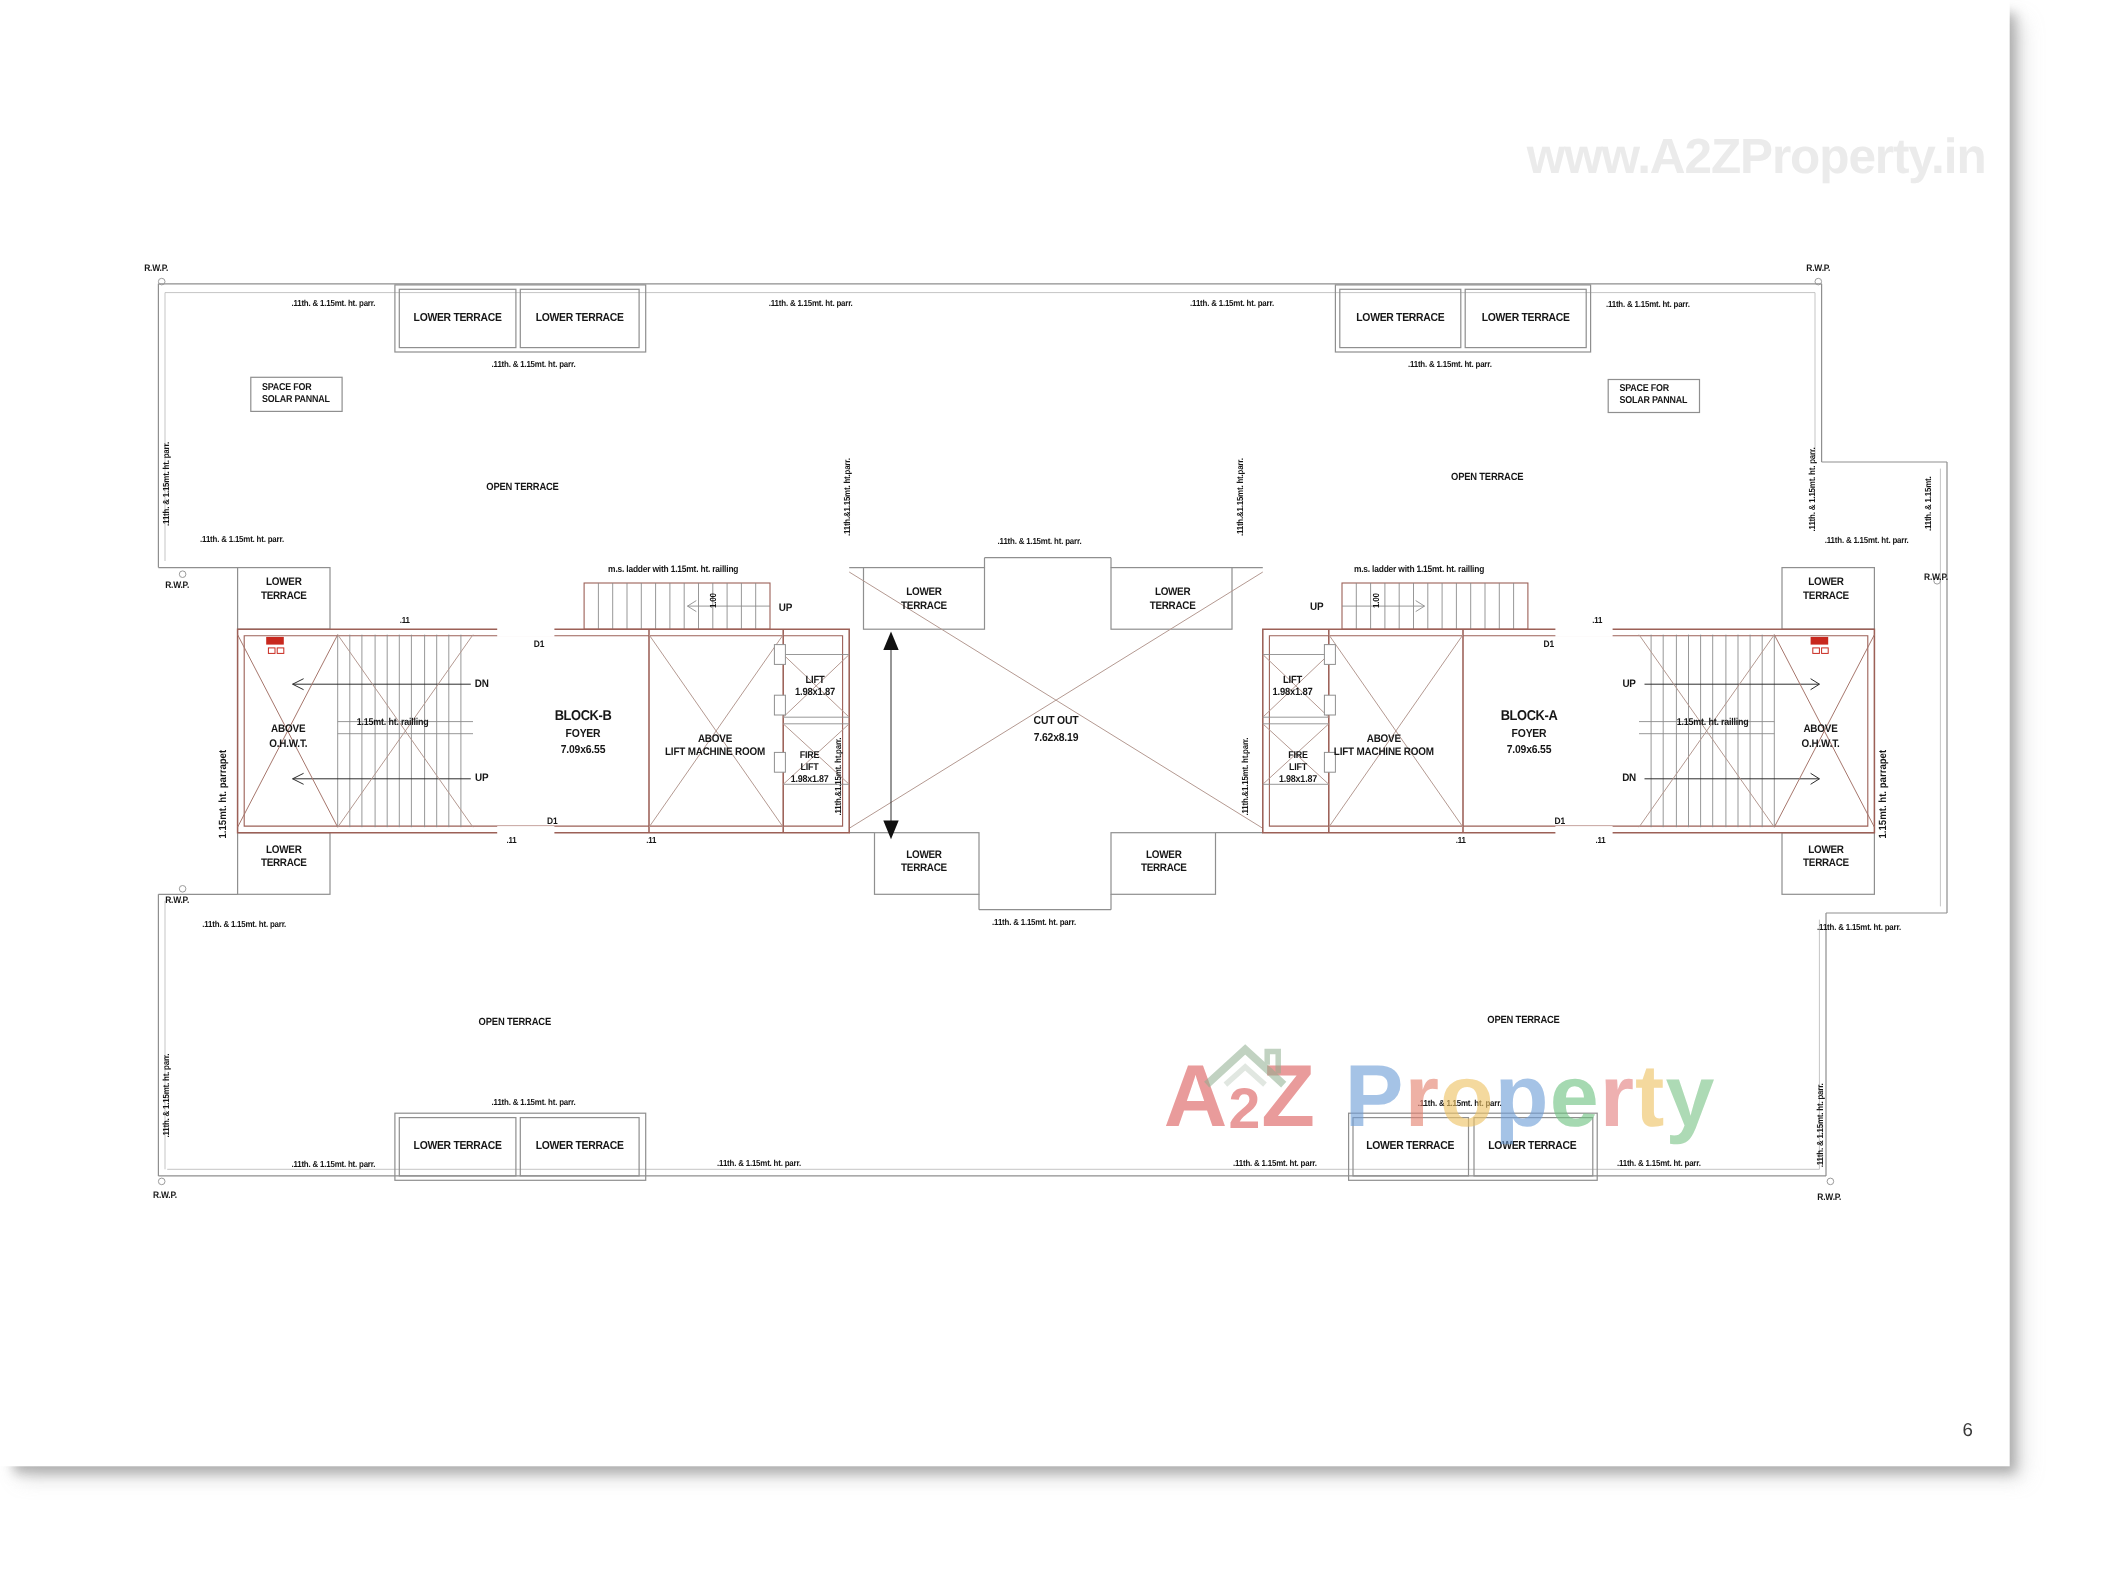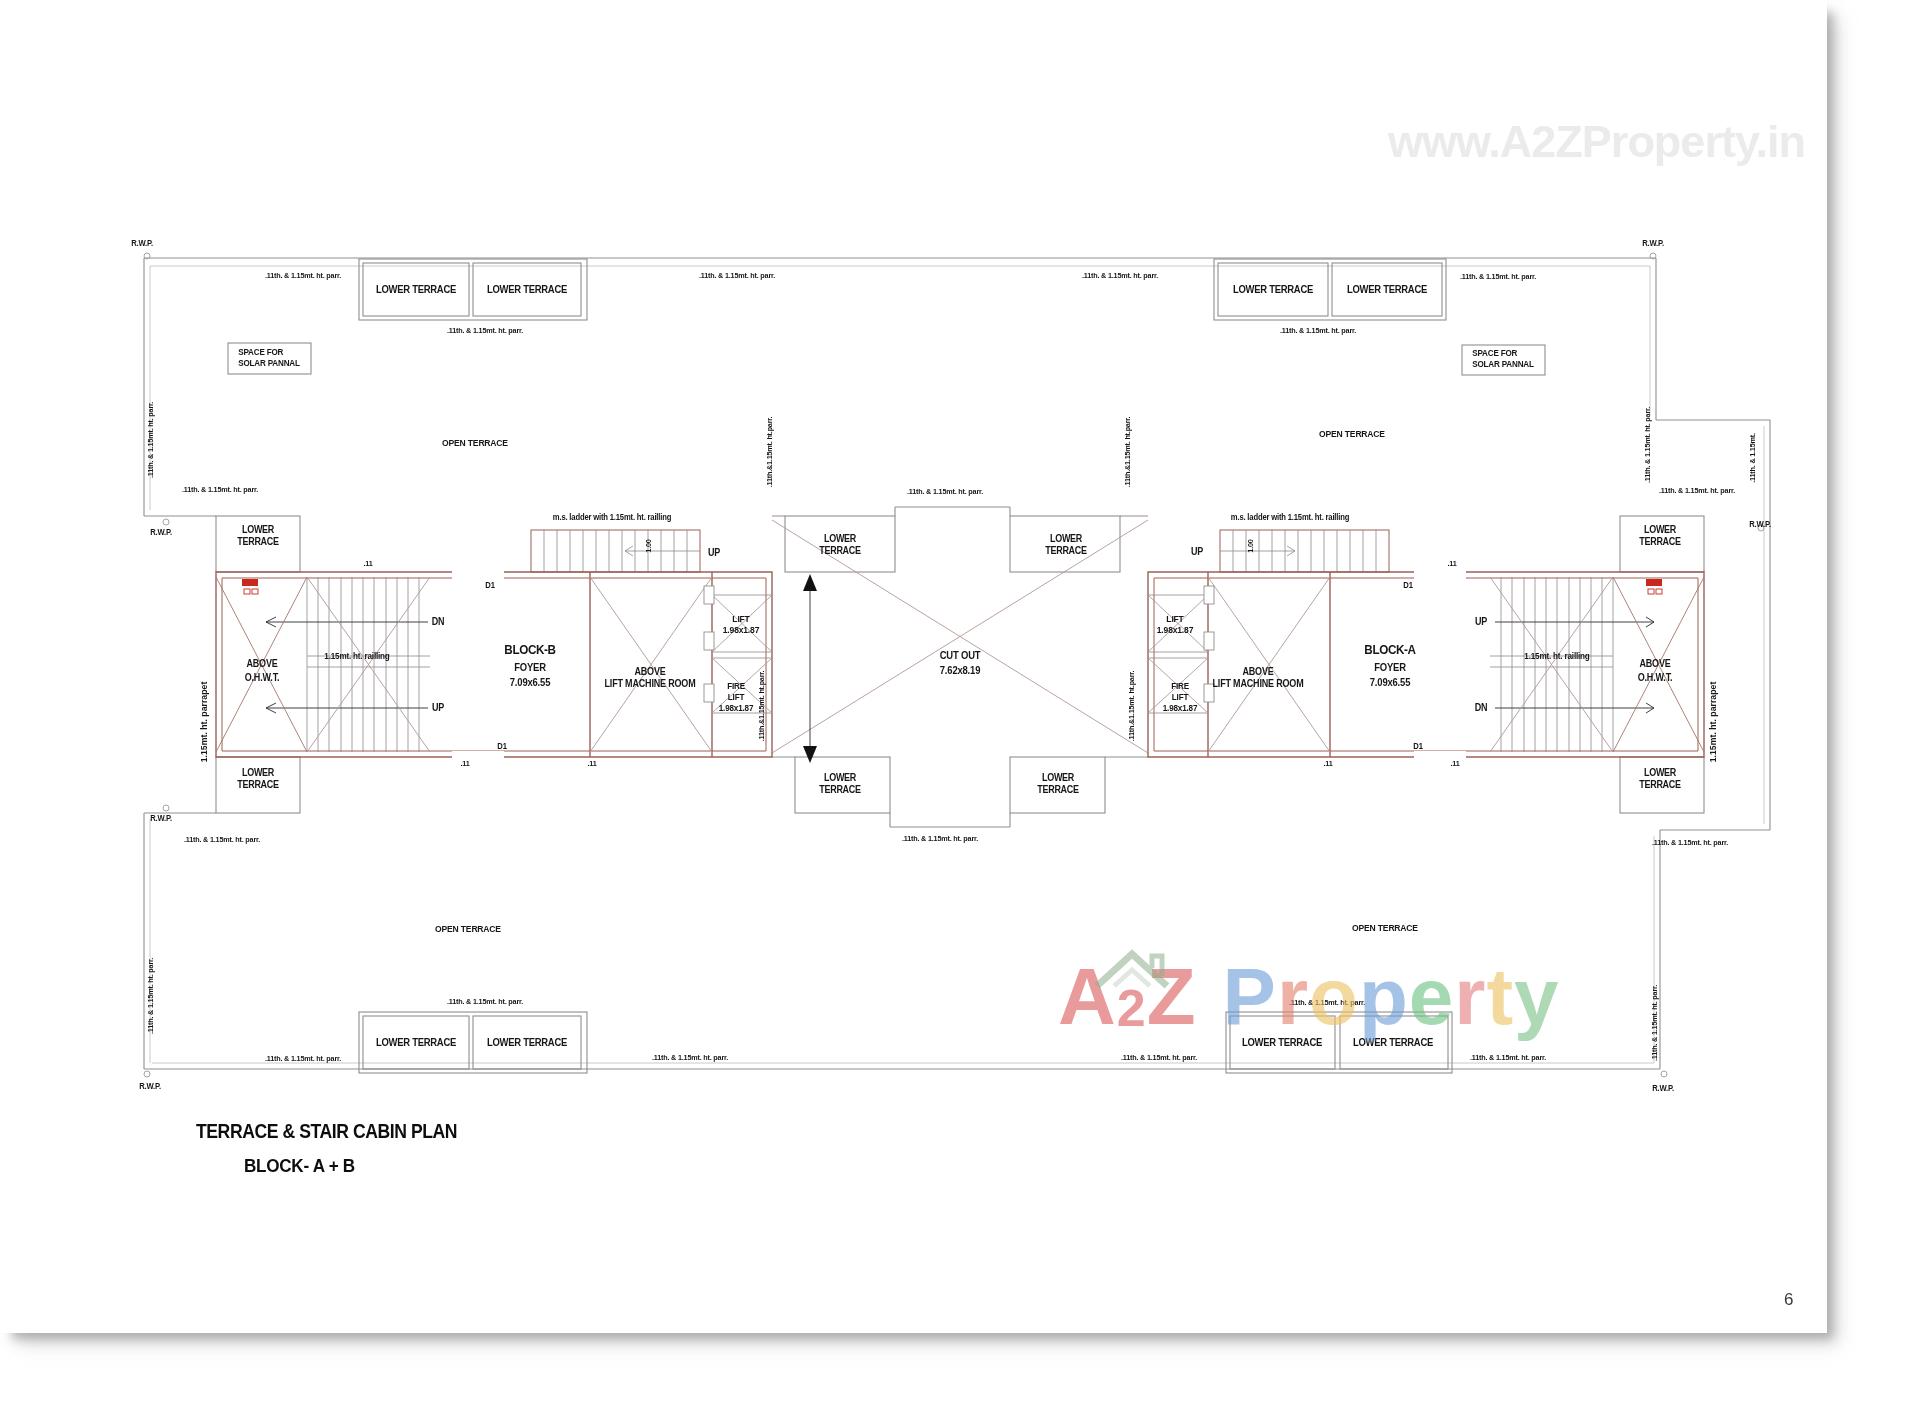--- a/index.html
+++ b/index.html
@@ -298,24 +298,20 @@
   <div class="lbl-fire" style="left:736px;top:697px">FIRE
 LIFT
 1.98x1.87</div>
   <div class="lbl-fire" style="left:1180px;top:697px">FIRE
 LIFT
 1.98x1.87</div>
 
   <div class="lbl-cut" style="left:960px;top:663px">CUT OUT
 7.62x8.19</div>
 
-  <div id="title-block">
-    <div id="title-line1">TERRACE &amp; STAIR CABIN PLAN</div>
-    <div id="title-line2">BLOCK- A + B</div>
-  </div>
 
   <div id="page-num">6</div>
 
   <div id="wm-corner">www.A2ZProperty.in</div>
   <div id="wm-center">
       <span style="color: rgb(221, 95, 95); font-size: 80px;">A</span>
       <span style="color: rgb(221, 95, 95); font-size: 52px;">2</span>
       <span style="color: rgb(221, 95, 95); font-size: 80px;">Z</span>
       <span style="color: rgb(111, 159, 216); font-size: 80px; margin-left: 26px;">P</span>
       <span style="color: rgb(228, 130, 111); font-size: 80px;">r</span>

